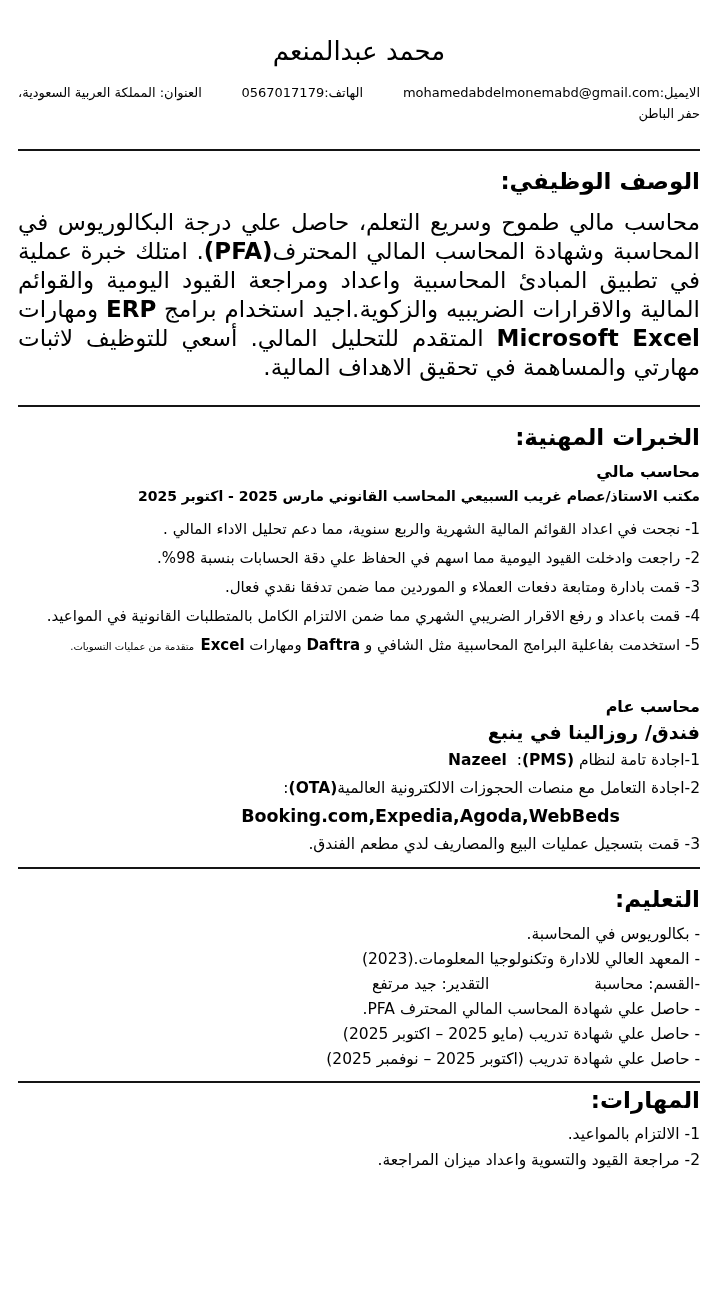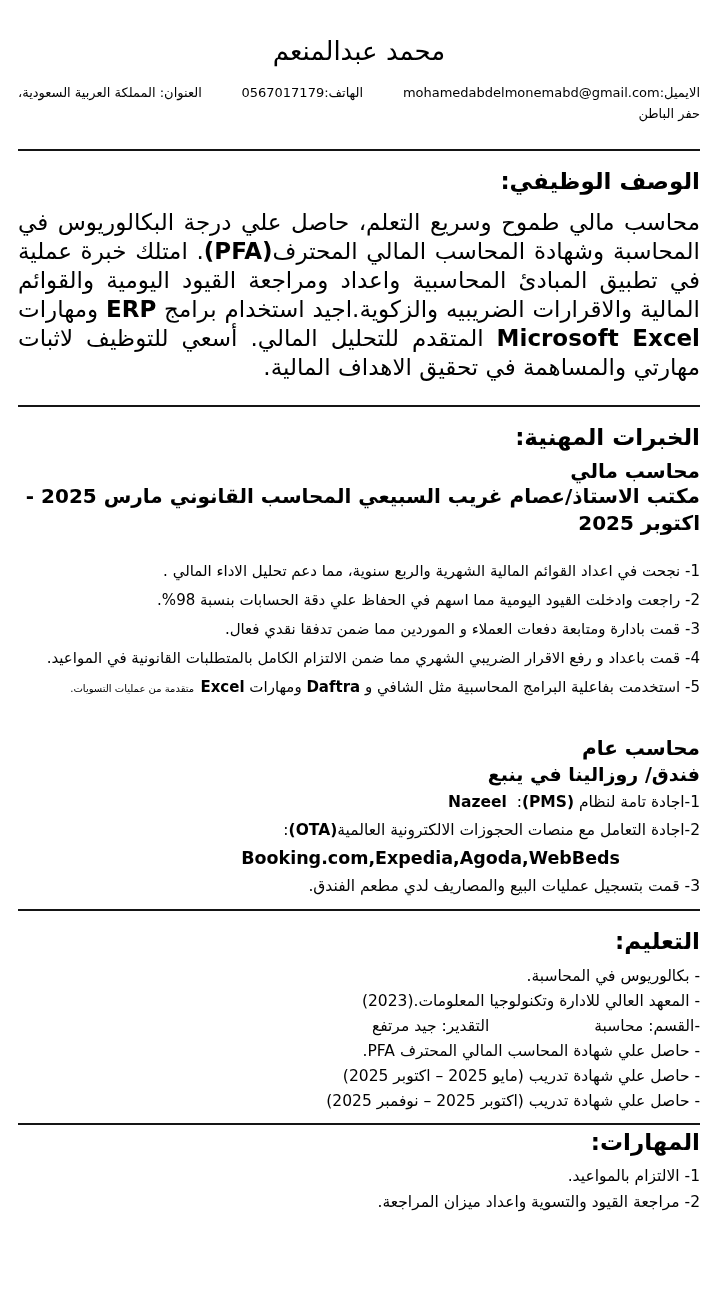--- a/index.html
+++ b/index.html
@@ -24,23 +24,23 @@
   .sep-1 { margin-top: 25px; }
   .sep-2 { margin-top: 16px; }
   .sep-3 { margin-top: 9px; }
   .sep-4 { margin-top: 9px; }
 
   .section-title { font-size: 23px; font-weight: bold; line-height: 1.35; margin: 15px 0 0 0; }
   .section-title.tight { margin-top: 2px; }
 
   .summary-p { font-size: 23px; line-height: 29px; margin-top: 11px; text-align: justify; }
 
-  .role { font-size: 20px; font-weight: bold; line-height: 23px; margin-top: 7px; }
-  .employer-1 { font-size: 20px; font-weight: bold; line-height: 27px; }
-  .xp-list { font-size: 15px; line-height: 29px; margin-top: 20px; }
+  .role { font-size: 16px; font-weight: bold; line-height: 23px; margin-top: 7px; }
+  .employer-1 { font-size: 14px; font-weight: bold; line-height: 27px; }
+  .xp-list { font-size: 15px; line-height: 29px; margin-top: 5px; }
   .small-note { font-size: 10px; }
 
   .job2 { margin-top: 34px; }
   .employer-2 { font-size: 19px; font-weight: bold; line-height: 28px; }
   .hotel-list { font-size: 15.5px; line-height: 28px; }
   .platforms-line { font-weight: bold; font-size: 17.5px; padding-left: 0; padding-right: 80px; }
 
   .edu-list { font-size: 15.5px; line-height: 25px; margin-top: 7px; }
   .tab-gap { display: inline-block; width: 105px; }
 

